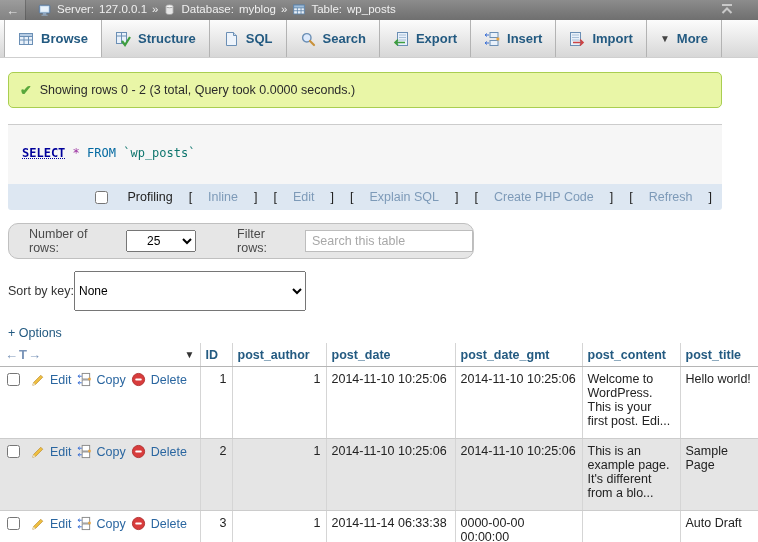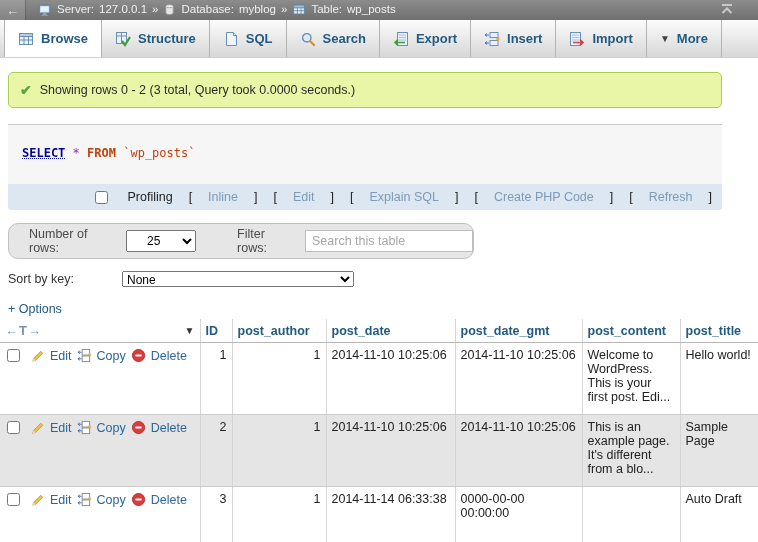--- a/index.html
+++ b/index.html
@@ -35,40 +35,40 @@
   .success { margin-top: 14px; height: 36px; border: 1px solid #a9ce51;
     background: #e9f6a7; border-radius: 5px; display: flex; align-items: center;
     gap: 8px; padding: 0 11px; color: #2b2b2b; font-size: 12.5px; }
   .checkmark { color: #59a73c; font-size: 14px; font-weight: bold; }
 
   .querysec { margin-top: 16px; border-top: 1px solid #ccc; }
   .sqlbox { background: #f6f6f6; padding: 21px 10px 24px 14px; }
   .sqlbox code { font-family: "DejaVu Sans Mono", monospace; font-size: 12px; }
   .kw-select { color: #00009b; font-weight: bold; text-decoration: underline dotted #00009b; }
   .op-star  { color: #9b30a0; }
-  .kw-from  { color: #c2410c; font-weight: bold; }
-  .qt-table { color: #c2410c; }
+  .kw-from  { color: #0369a1; font-weight: normal; }
+  .qt-table { color: #0f766e; }
   .toolsbar { background: #dde7f2; height: 26px; display: flex; align-items: center;
     justify-content: flex-end; gap: 16px; padding-right: 10px; font-size: 12.5px;
     color: #222; border-radius: 0 0 3px 3px; }
   .toolsbar input[type=checkbox] { margin-right: 3px; }
   .plink { color: #7d9ab8; cursor: pointer; }
   .brk { color: #222; }
 
   .rowsbar { margin-top: 13px; width: 466px; height: 36px; background: #e6e6e6;
     border: 1px solid #c0c0c0; border-radius: 10px; display: flex; align-items: center;
     gap: 10px; padding-left: 20px; color: #4a4a4a; font-size: 12.5px; }
   select { font-family: "Liberation Sans", sans-serif; font-size: 12px; }
   .filterin { width: 168px; height: 22px; border: 1px solid #bdbdbd; padding: 0 6px;
     font-size: 12.5px; color: #333; }
   .filterin::placeholder { color: #a8a8a8; }
 
   .sortrow { margin-top: 12px; display: flex; align-items: center; gap: 0;
     color: #333; font-size: 12.5px; }
-  .sortsel { width: 232px; height: 16px; margin-left: 48px; }
+  .sortsel { width: 232px; height: 40px; }
   .rowsel { width: 73px; height: 22px; padding-left: 16px; }
 
   .optionslink { margin-top: 15px; color: #235a81; font-size: 12.5px; cursor: pointer;
     display: inline-block; }
 
   
   table.results { margin-top: 3px; border-collapse: collapse; table-layout: fixed;
     width: 758px; font-size: 12.5px; }
   .results col.c-act { width: 200px; } .results col.c-id { width: 32px; }
   .results col.c-auth { width: 94px; } .results col.c-date { width: 129px; }

